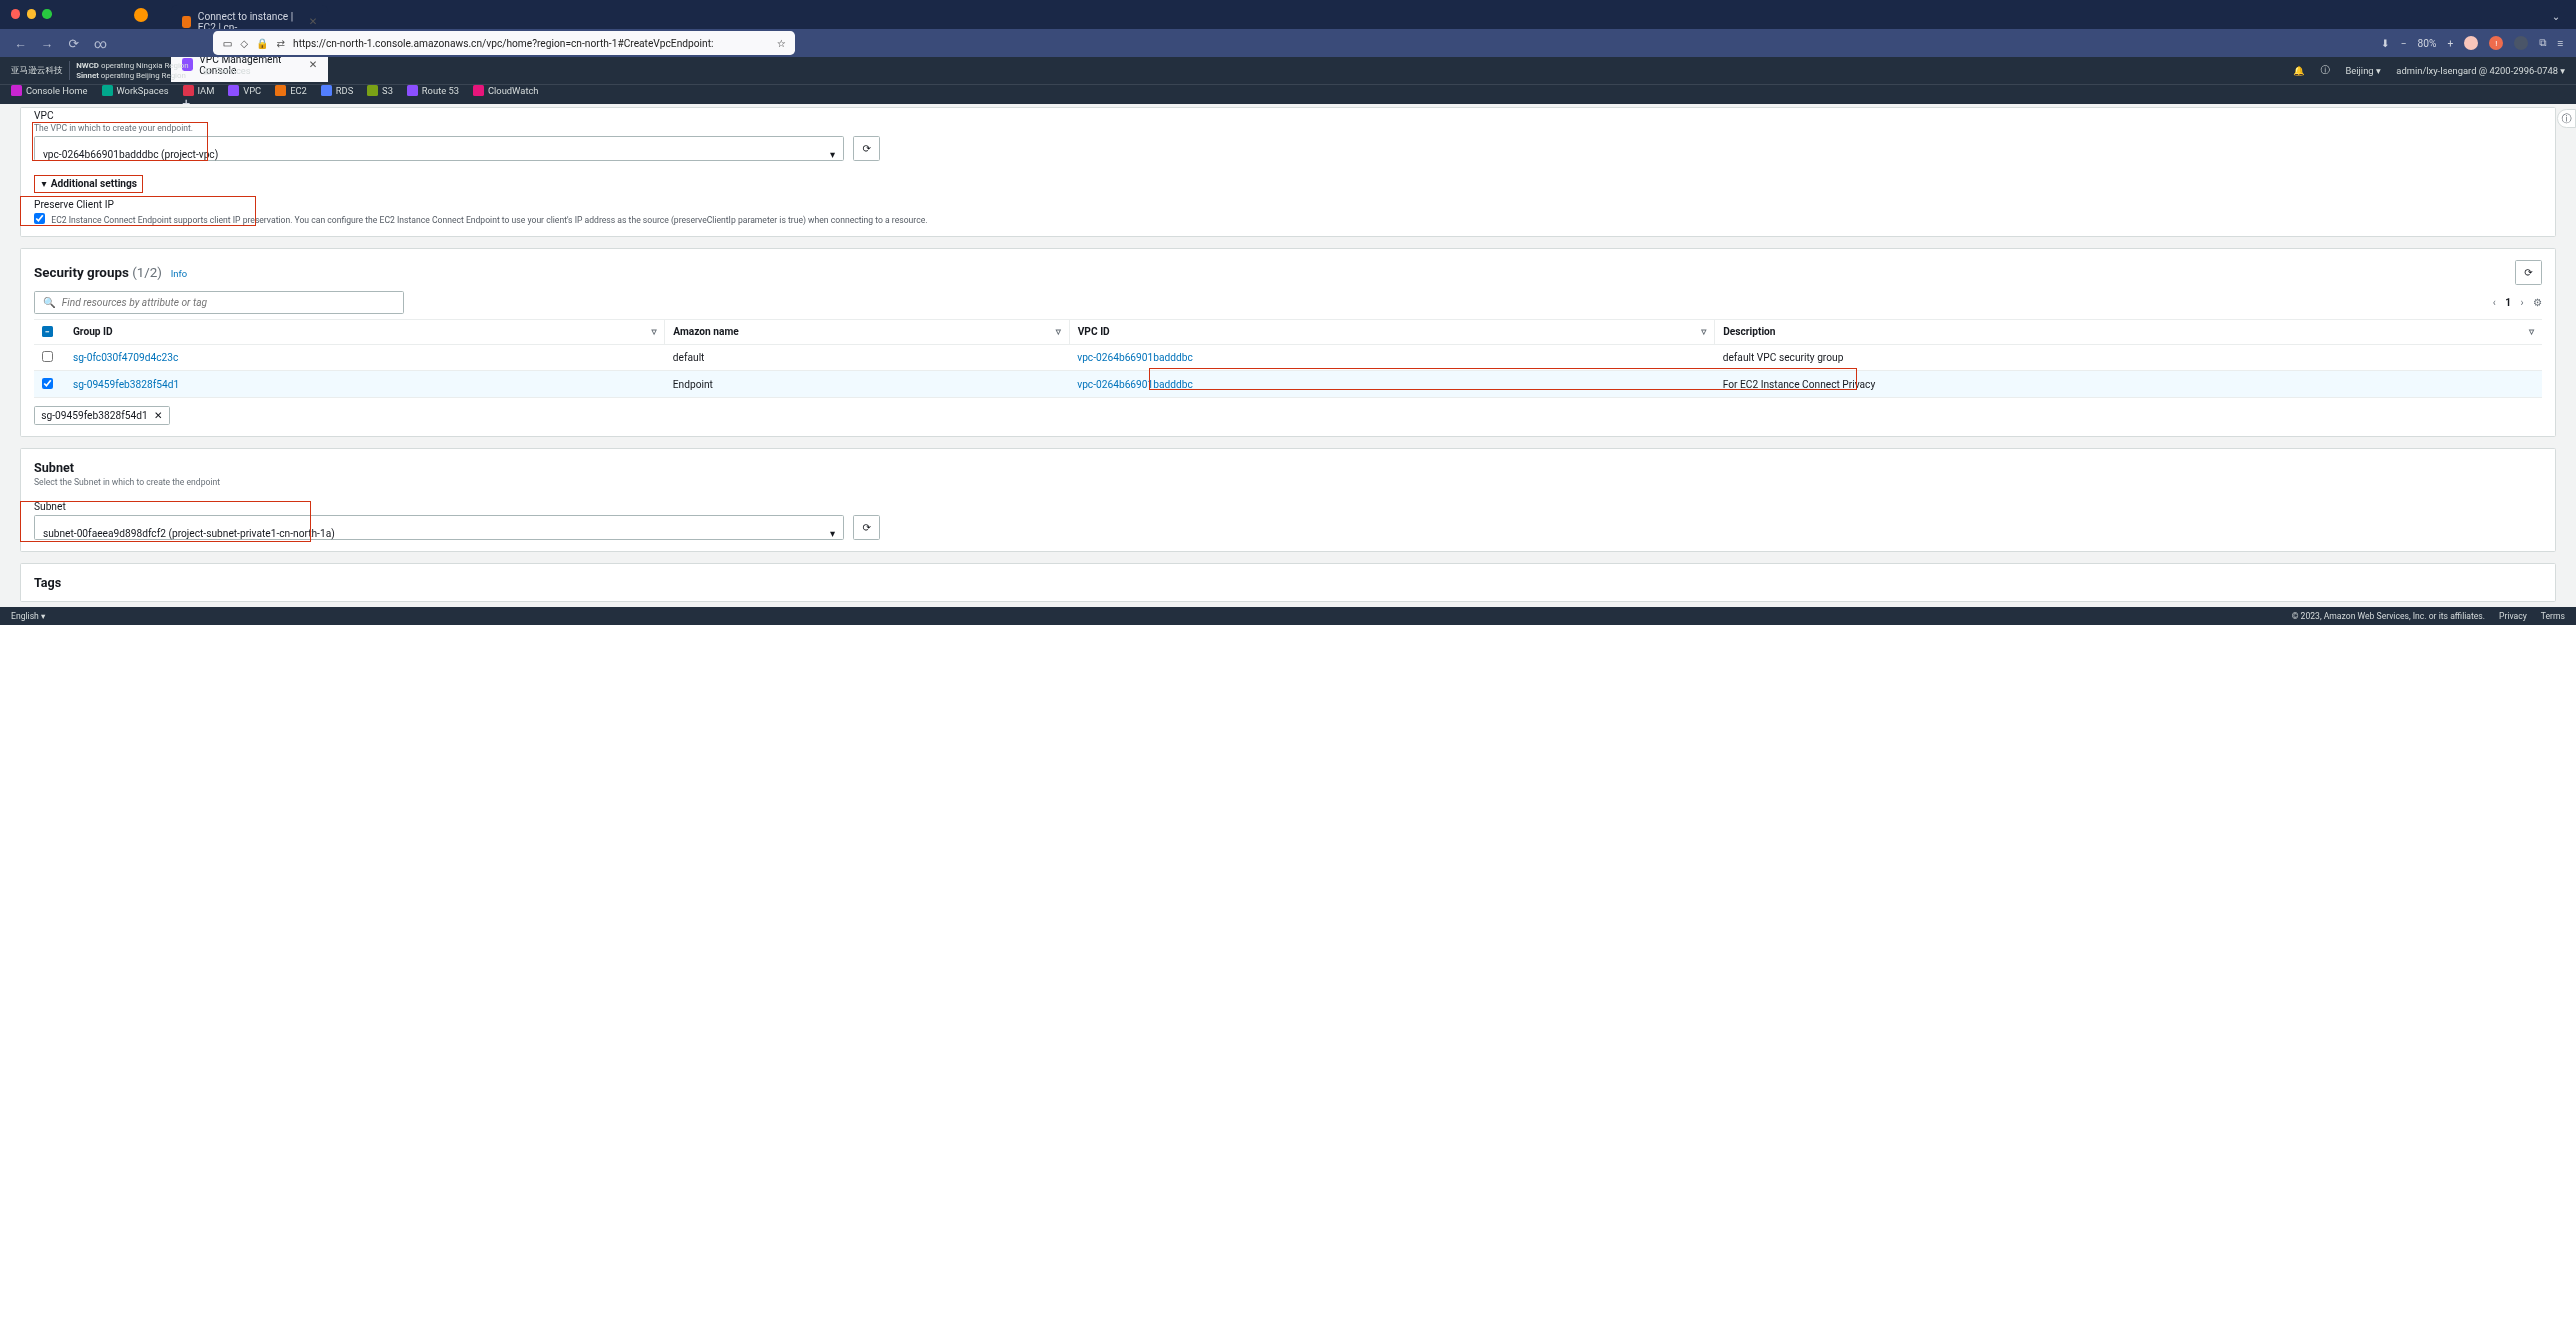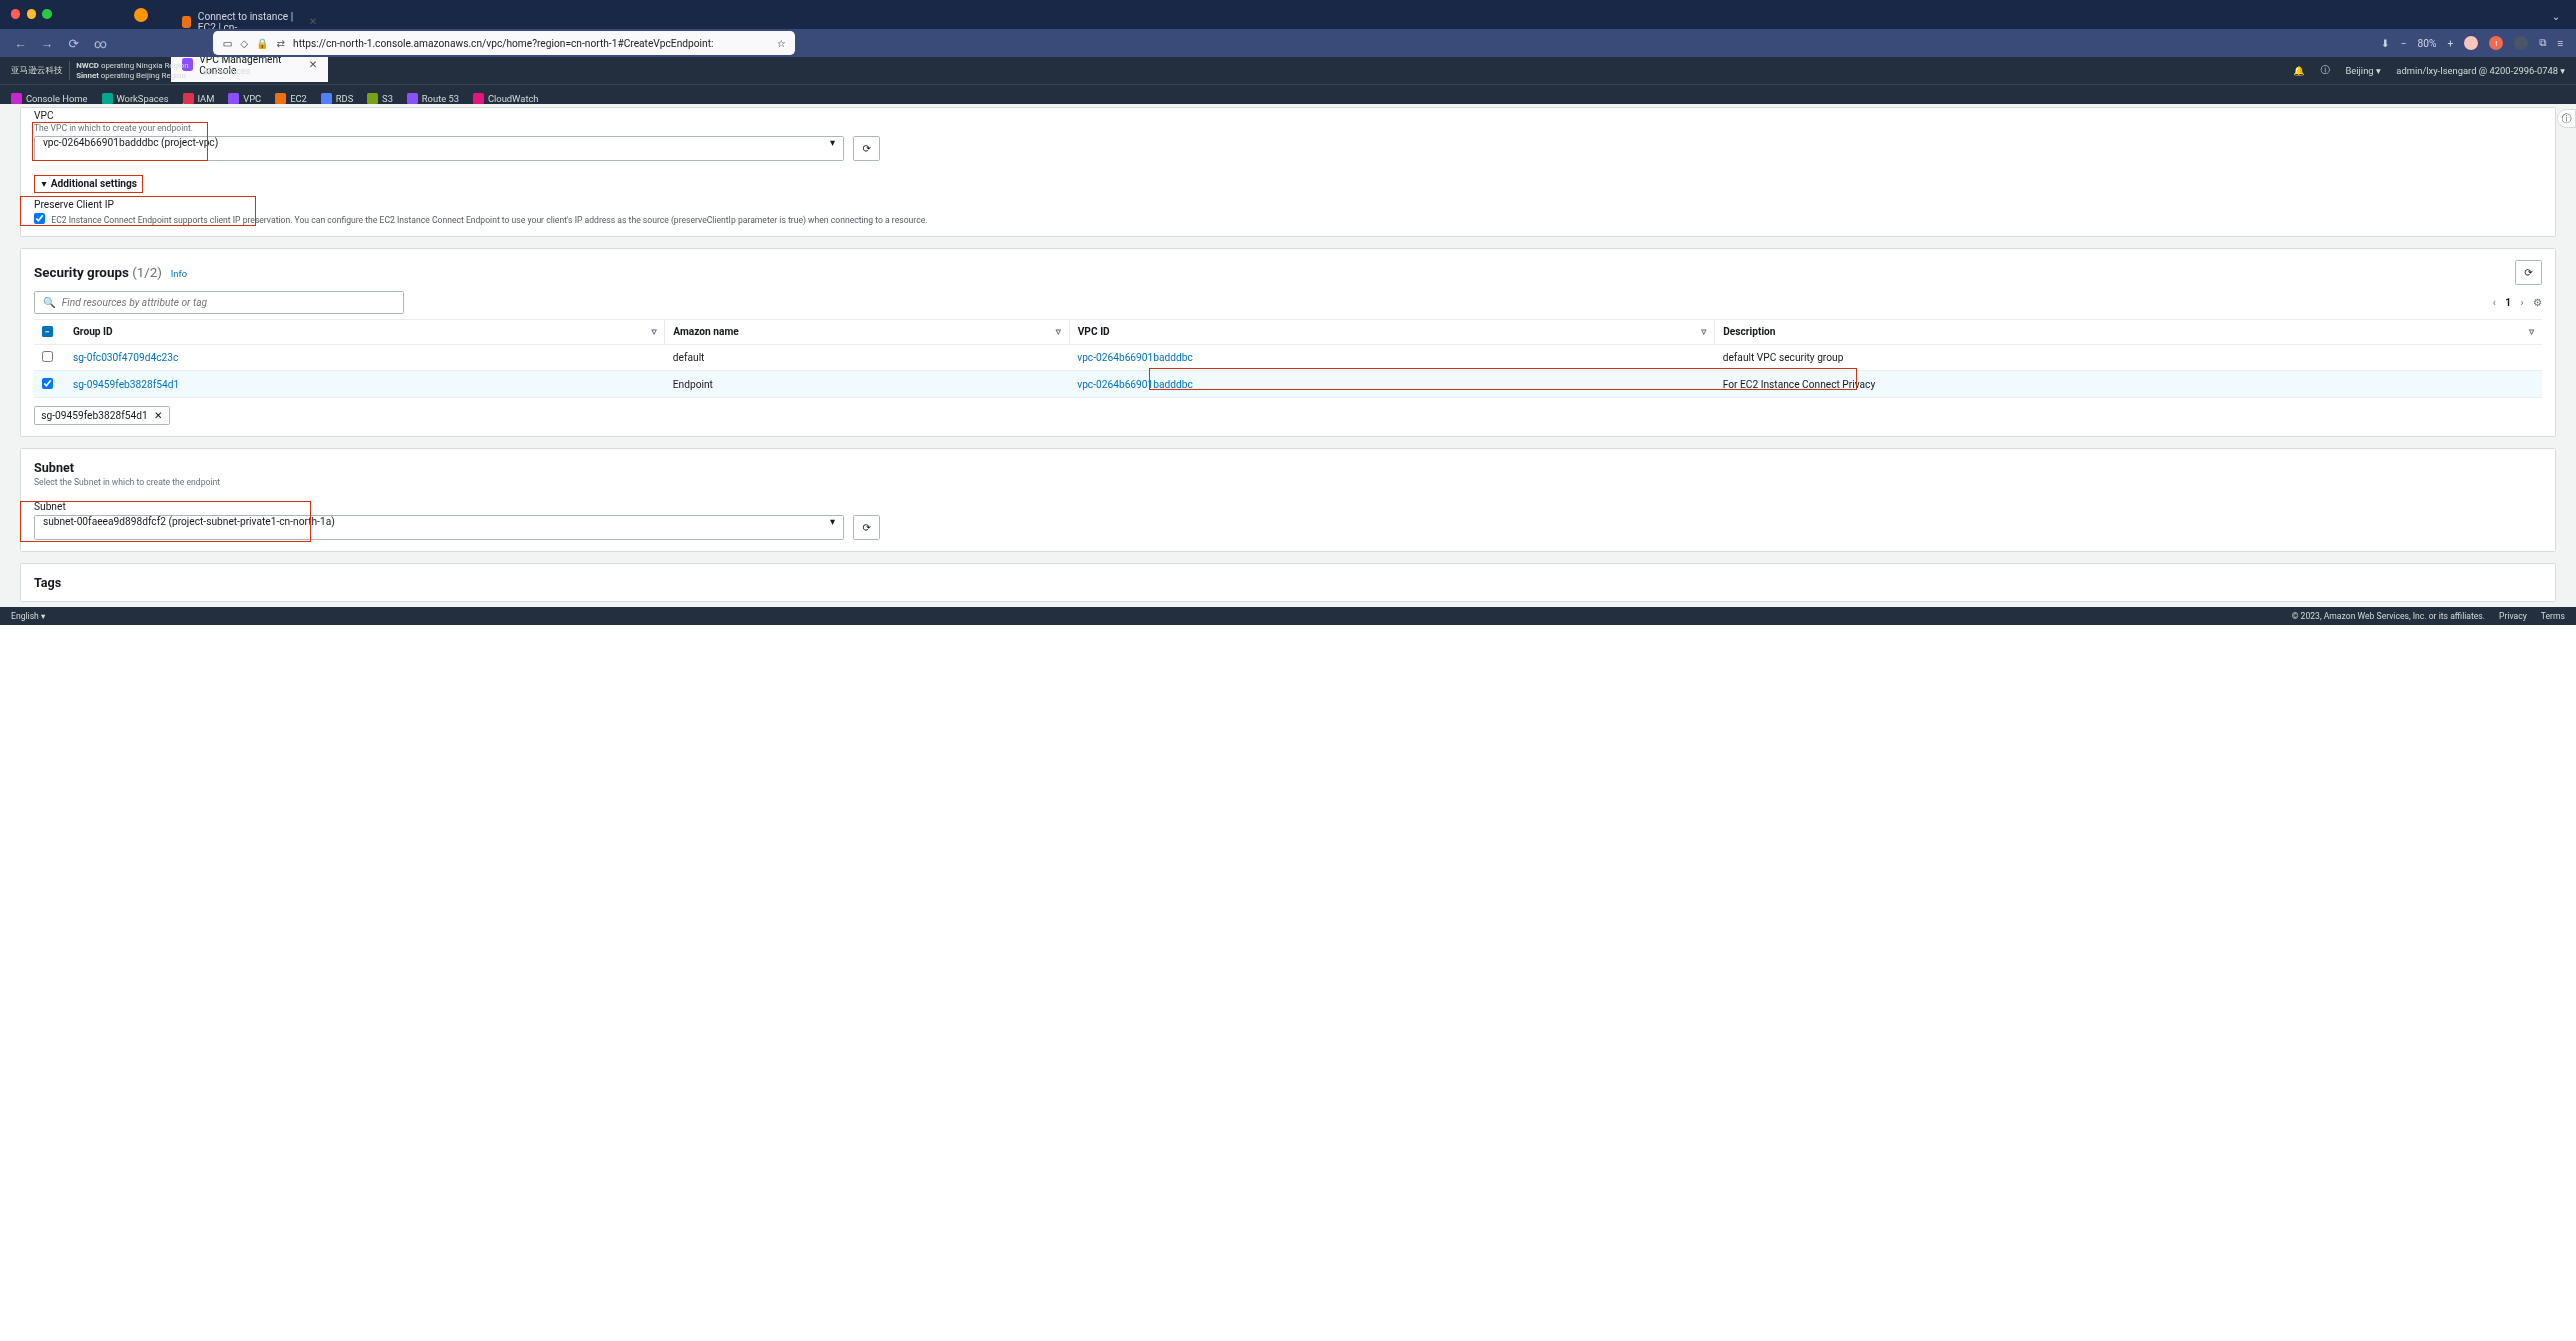--- a/index.html
+++ b/index.html
@@ -19,28 +19,28 @@
 .titlebar-wrap{background:#1a2847;}
 .navbtn{width:15.7px;text-align:center;color:#b8c0d4;font-size:12.6px;}
 .urlfield{flex:0 0 582px;background:#f9f9fb;border-radius:4.7px;height:23.6px;display:flex;align-items:center;padding:0 9.4px;color:#222;gap:7.9px;margin-left:94px;}
 .urlfield .lock{color:#555;}
 .zoombox{margin-left:auto;display:flex;align-items:center;gap:11px;}
 .badge{width:14px;height:14px;border-radius:50%;background:#ee6c4d;color:#fff;font-size:7.9px;display:flex;align-items:center;justify-content:center;}
 .aws-header{background:#232f3e;height:27px;display:flex;align-items:center;padding:0 11px;color:#d5dbdb;font-size:9.4px;gap:14px;}
 .aws-logo-label{font-size:7.9px;line-height:1.2;}
 .aws-logo-label b{font-weight:700;}
 .aws-right{margin-left:auto;display:flex;align-items:center;gap:15.7px;}
-.aws-nav{background:#232f3e;height:20.4px;display:flex;align-items:flex-end;padding:0 11px;gap:14px;font-size:9.4px;color:#d5dbdb;border-top:0.8px solid #3a4553;}
+.aws-nav{background:#232f3e;height:20.4px;display:flex;align-items:flex-start;padding:0 11px;gap:14px;font-size:9.4px;color:#d5dbdb;border-top:0.8px solid #3a4553;}
 .aws-nav .navitem{display:flex;align-items:center;gap:3.9px;}
 .aws-nav .cube{width:11px;height:11px;border-radius:1.6px;}
 .content{background:#f2f3f3;padding:3.1px 20.4px 7.9px 20.4px;height:503px;overflow:auto;position:relative;}
 .panel{background:#fff;border:0.8px solid #d5dbdb;border-radius:1.6px;padding:11px 12.6px;margin-bottom:11px;}
 .lbl{font-size:10.2px;color:#16191f;}
 .hint{font-size:8.6px;color:#687078;margin-top:1.6px;}
-.select{border:0.8px solid #aab7b8;border-radius:1.6px;height:25px;display:flex;align-items:flex-start;padding:0 7.9px;background:#fff;width:810px;justify-content:space-between;}
+.select{border:0.8px solid #aab7b8;border-radius:1.6px;height:25px;display:flex;align-items:flex-end;padding:0 7.9px;background:#fff;width:810px;justify-content:space-between;}
 .row{display:flex;align-items:center;gap:9.4px;}
 .reloadbtn{border:0.8px solid #aab7b8;border-radius:1.6px;width:27px;height:25px;display:flex;align-items:center;justify-content:center;background:#fff;}
 .redbox{border:1.6px solid #d13212;padding:0.8px 3.1px;display:inline-block;}
 .section-head{display:flex;align-items:center;justify-content:space-between;}
 .section-title{font-size:13.4px;font-weight:700;}
 .section-title .light{color:#687078;font-weight:400;}
 .info-link{color:#0073bb;font-size:9.4px;font-weight:400;margin-left:6.3px;text-align:center;}
 .searchbox{border:0.8px solid #aab7b8;border-radius:1.6px;height:23.6px;display:flex;align-items:center;padding:0 7.9px;gap:6.3px;background:#fff;}
 .searchbox input{border:none;outline:none;font-style:italic;color:#687078;width:100%;font-size:10.2px;}
 table.sg{width:100%;border-collapse:collapse;margin-top:4.7px;}

